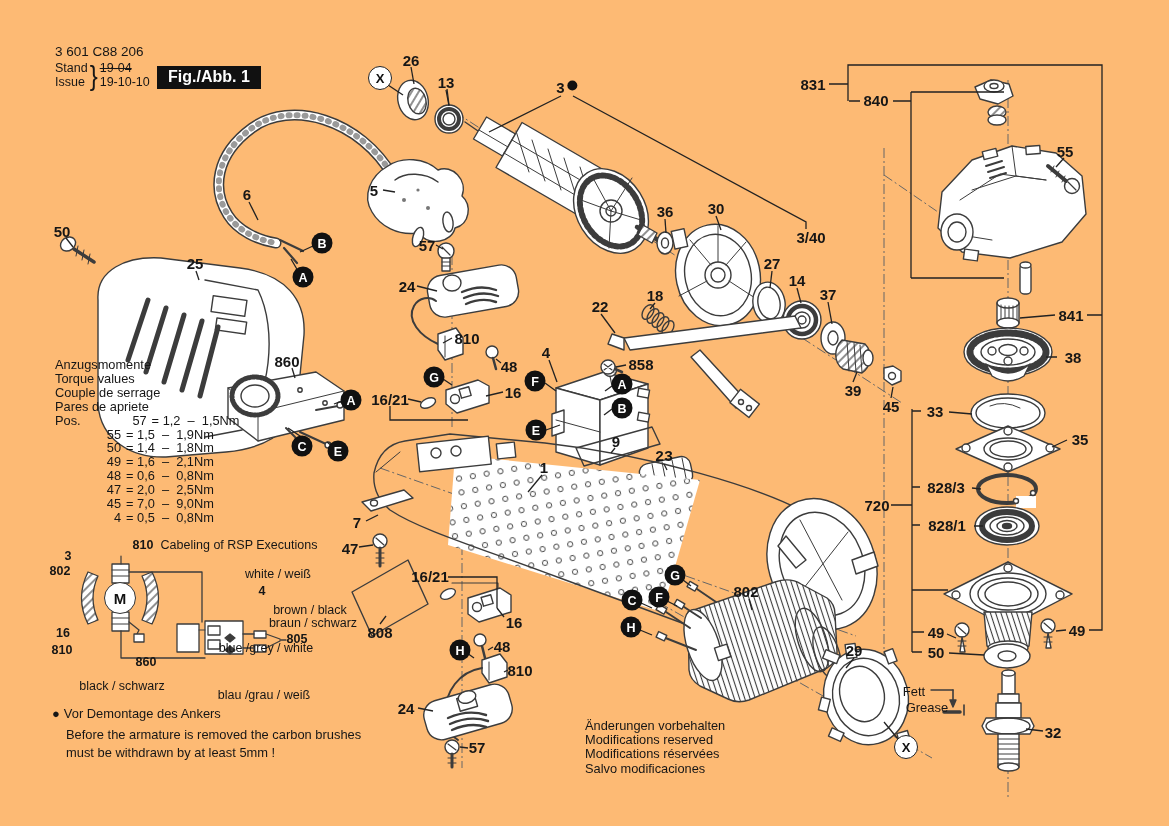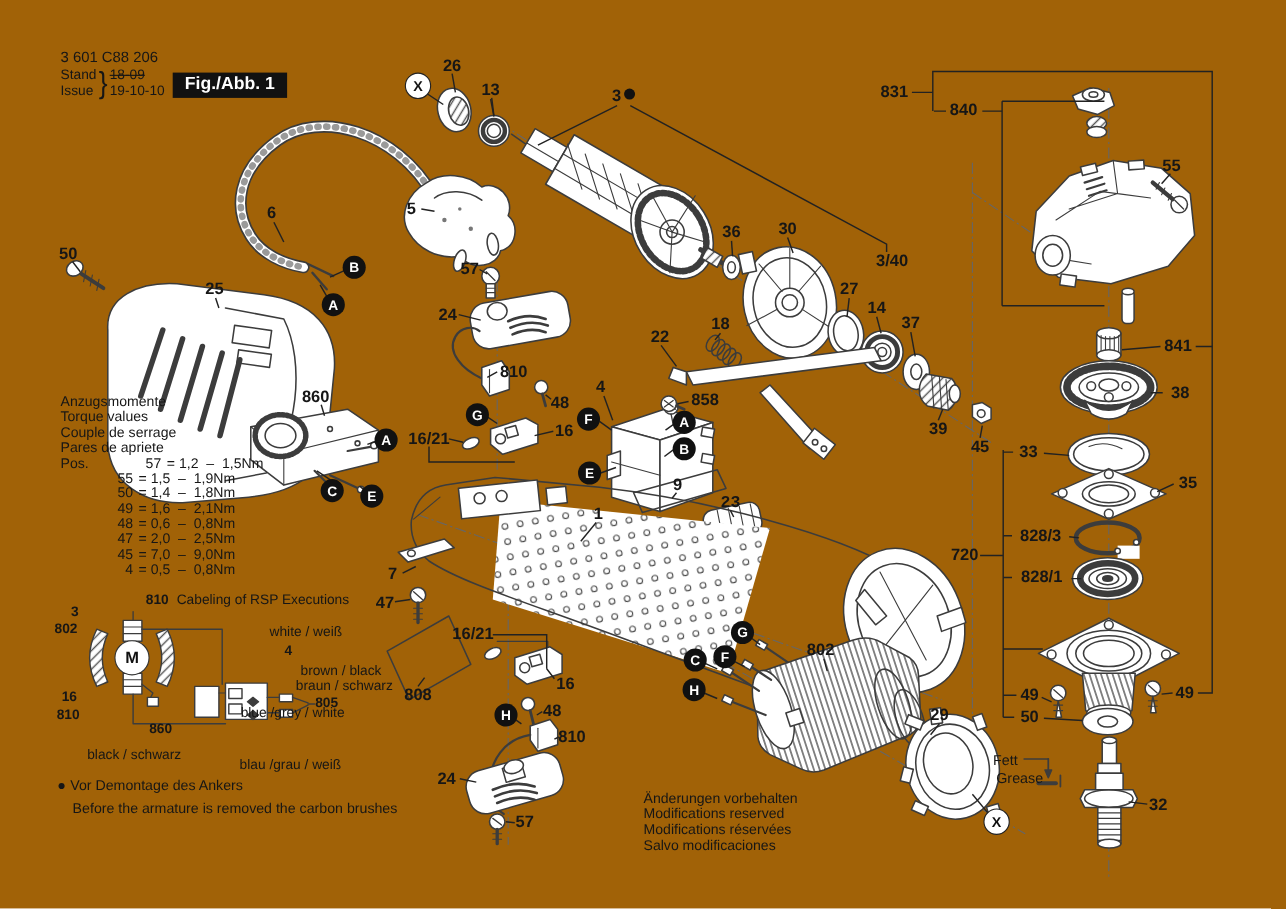--- a/index.html
+++ b/index.html
@@ -1,16 +1,16 @@
 <!DOCTYPE html>
 <html><head>
 <meta charset="utf-8">
 <style>
   html,body{margin:0;padding:0;background:#fff;}
-  #canvas{position:relative;width:1169px;height:826px;background:#a16207;overflow:hidden;
+  #canvas{position:relative;width:1169px;height:826px;background:#fdba74;overflow:hidden;
           font-family:"Liberation Sans","DejaVu Sans",sans-serif;color:#161616;}
   #art{position:absolute;left:0;top:0;}
   .co{position:absolute;transform:translate(-50%,-50%);font-weight:bold;white-space:nowrap;color:#161616;z-index:5;}
   .num{font-size:15px;}
   .numdot{font-size:15px;display:flex;align-items:flex-start;}
   .numdot .dot{width:10px;height:10px;border-radius:50%;background:#111;margin-left:3px;margin-top:2px;display:inline-block;}
   .letter{width:21px;height:21px;border-radius:50%;background:#111;color:#fff;font-size:12.5px;
           display:flex;align-items:center;justify-content:center;}
   .xmark{width:22px;height:22px;border-radius:50%;border:1.6px solid #222;background:#fff;color:#111;
          font-size:13px;display:flex;align-items:center;justify-content:center;}
@@ -539,21 +539,21 @@
 
   <div id="header">
     <div>3 601 C88 206</div>
     <div class="row2">
       <div class="lbls">
         <div>Stand</div>
         <div>Issue</div>
       </div>
       <div class="brace">}</div>
       <div class="dates">
-        <div class="strike">18-09</div>
+        <div class="strike">19-04</div>
         <div>19-10-10</div>
       </div>
     </div>
   </div>
   <div id="figbox">Fig./Abb. 1</div>
 
   <div id="torque">
     <div class="hd">Anzugsmomente</div>
     <div class="hd">Torque values</div>
     <div class="hd">Couple de serrage</div>
@@ -566,20 +566,21 @@
         <div class="trow"><span class="pos">48</span><span class="rest">= 0,6  –  0,8Nm</span></div>
         <div class="trow"><span class="pos">47</span><span class="rest">= 2,0  –  2,5Nm</span></div>
         <div class="trow"><span class="pos">45</span><span class="rest">= 7,0  –  9,0Nm</span></div>
         <div class="trow"><span class="pos">4</span><span class="rest">= 0,5  –  0,8Nm</span></div>
       </div>
   </div>
 
   <div id="notes">
     <div><span class="bullet">●</span><span>Vor Demontage des Ankers</span></div>
     <div class="en" style="margin-left:14px">Before the armature is removed the carbon brushes</div>
+    <div style="margin-left:14px">must be withdrawn by at least 5mm !</div>
   </div>
 
   <div id="footer">
       <div>Änderungen vorbehalten</div>
       <div>Modifications reserved</div>
       <div>Modifications réservées</div>
       <div>Salvo modificaciones</div>
     </div>
 <div class="co numdot" style="left: 567px; top: 87px;">
       <span>3</span>

